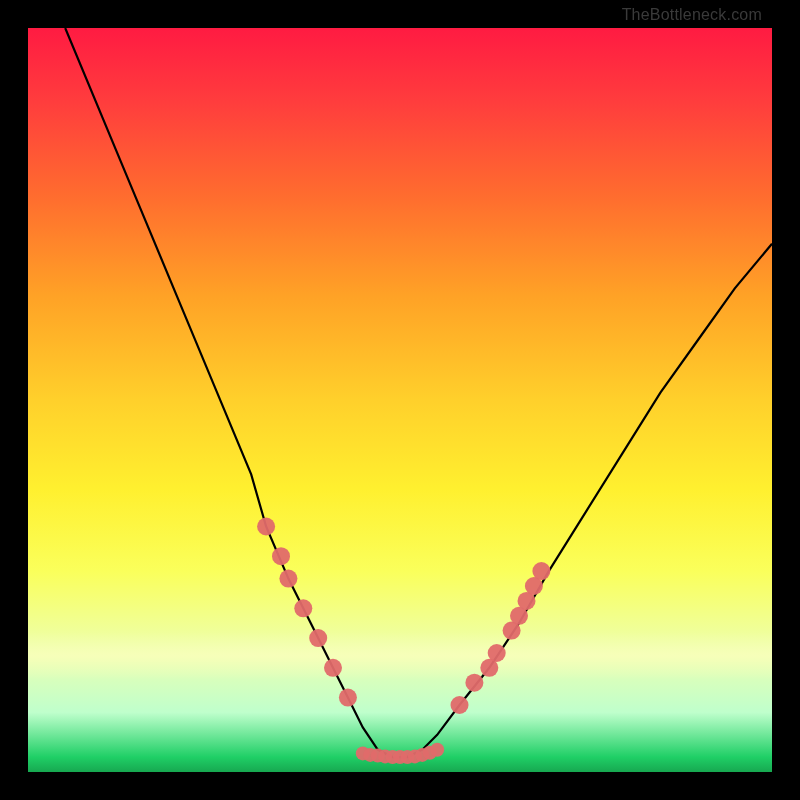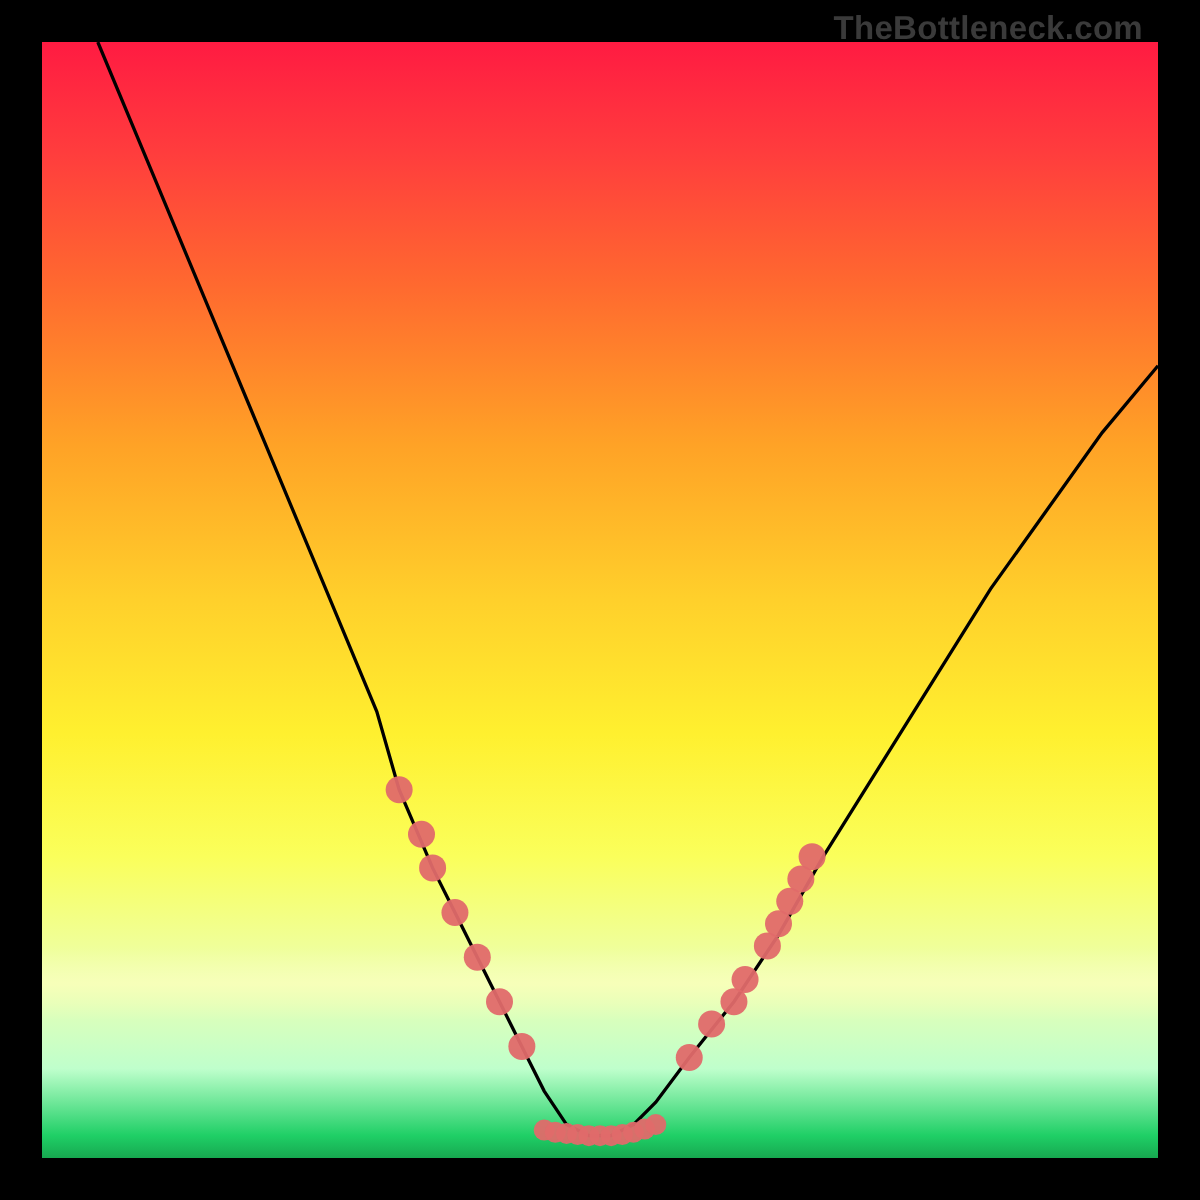--- a/index.html
+++ b/index.html
@@ -44,24 +44,24 @@
     left: 0;
     right: 0;
     bottom: 92px;
     height: 48px;
     background: linear-gradient(to bottom, rgba(255,255,180,0.0), rgba(255,255,190,0.6), rgba(255,255,190,0.0));
   }
   .watermark {
     position: absolute;
     right: 38px;
     top: 6px;
-    font-size: 22px;
+    font-size: 16px;
     color: #3a3a3a;
     letter-spacing: 0.2px;
-    font-weight: 700;
+    font-weight: 400;
   }
   svg.curve {
     position: absolute;
     left: 0;
     top: 0;
     width: 744px;
     height: 744px;
     overflow: visible;
   }
   .dot {

